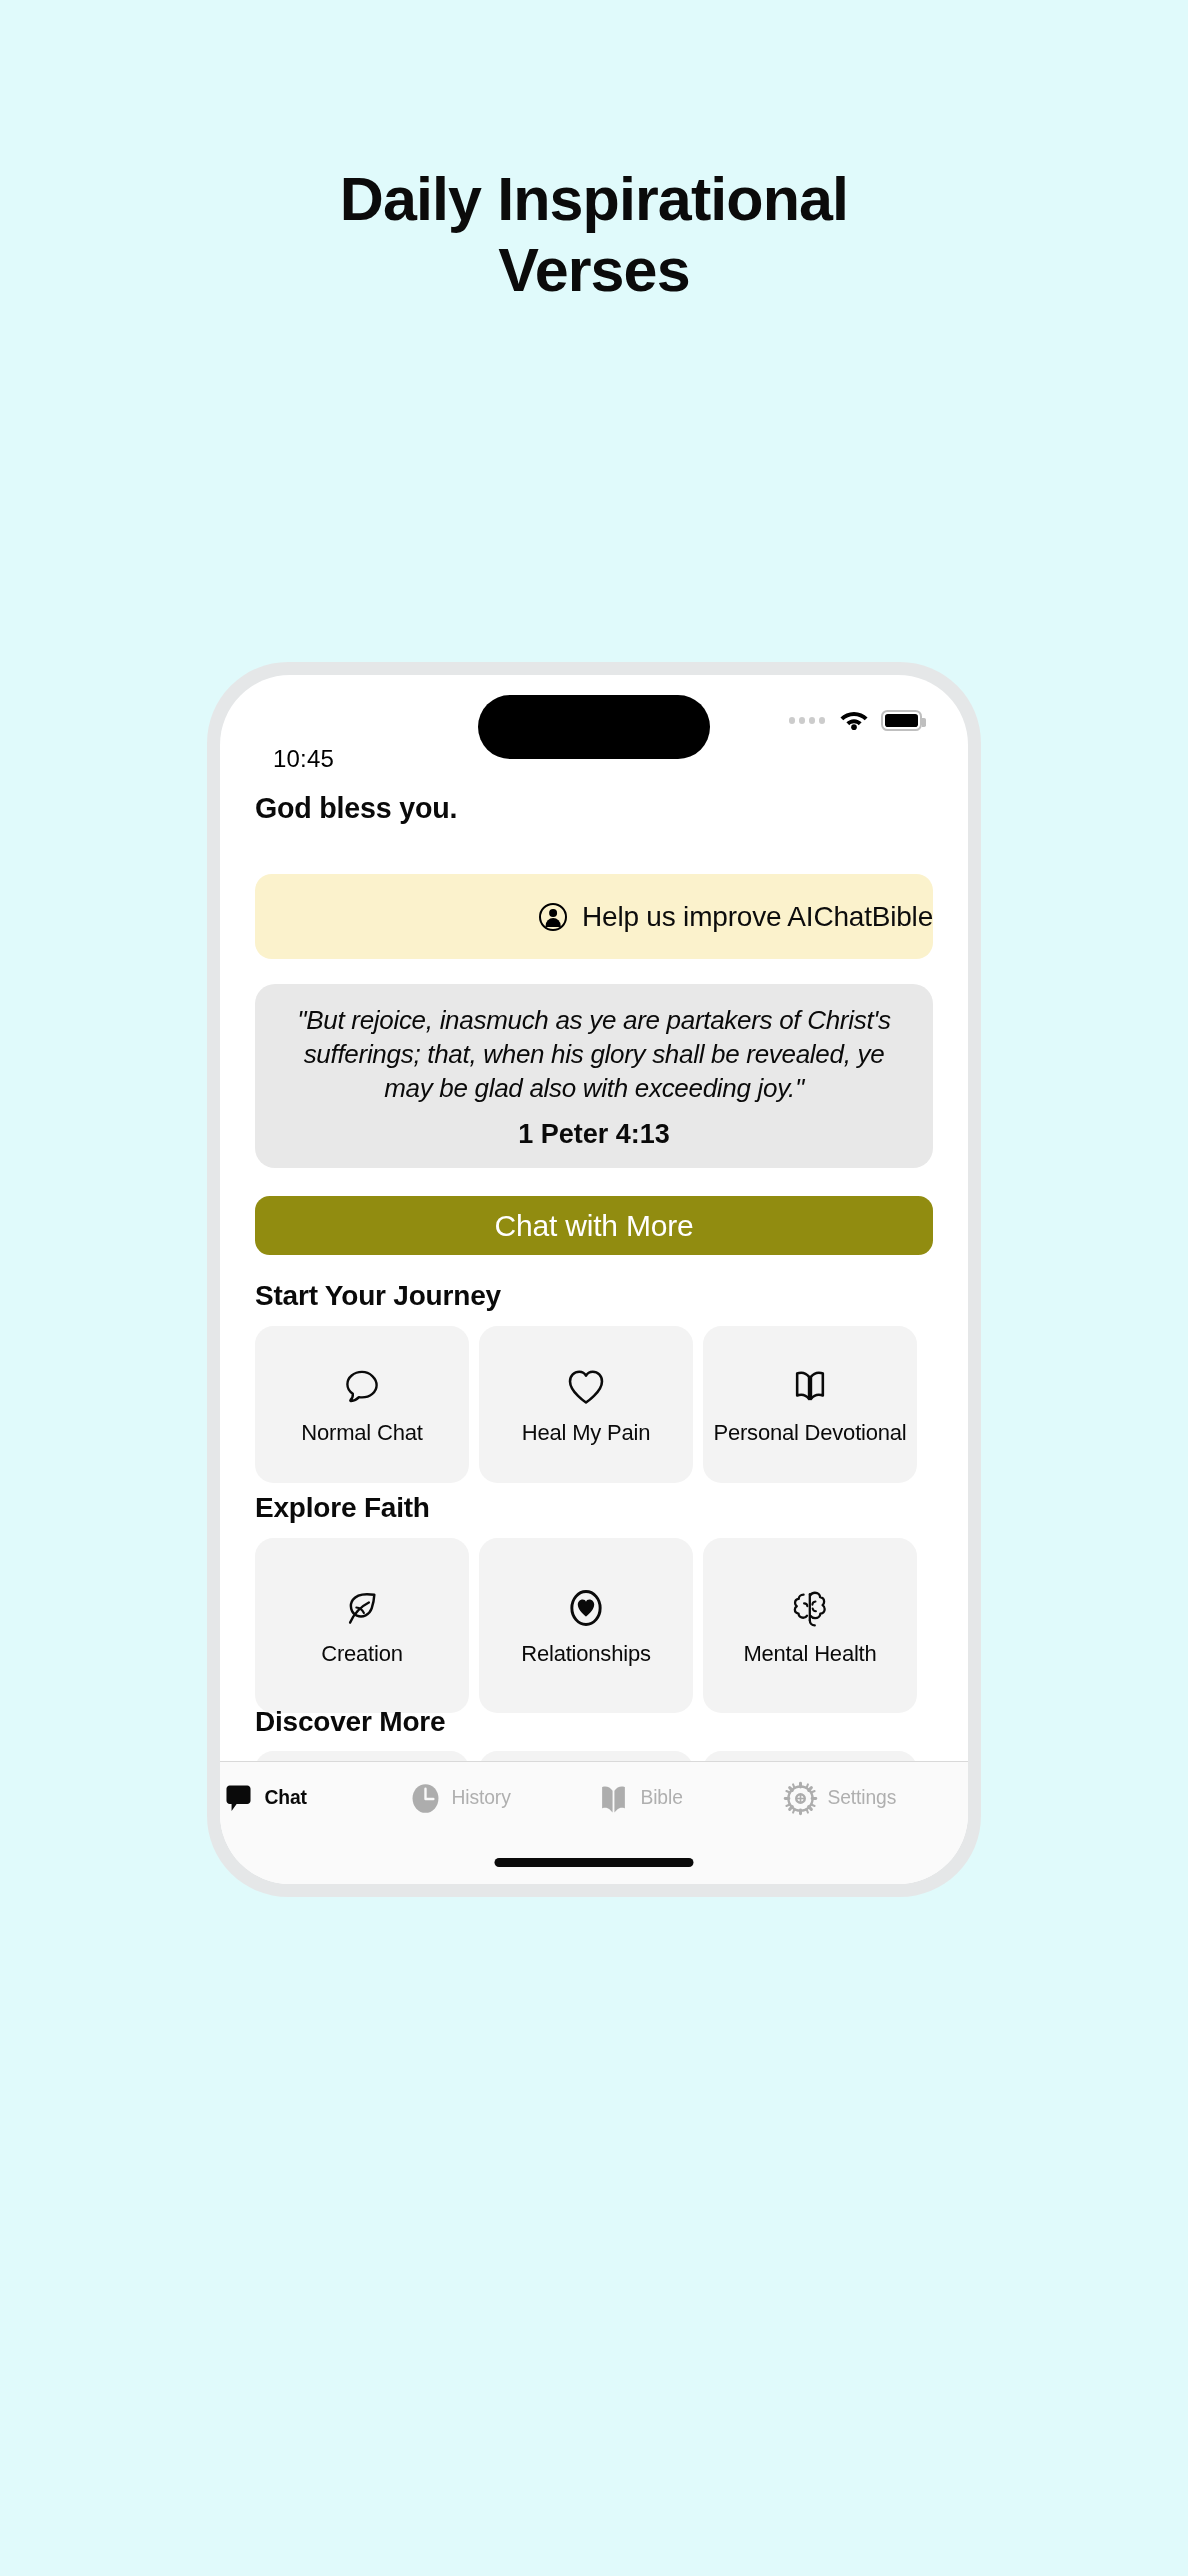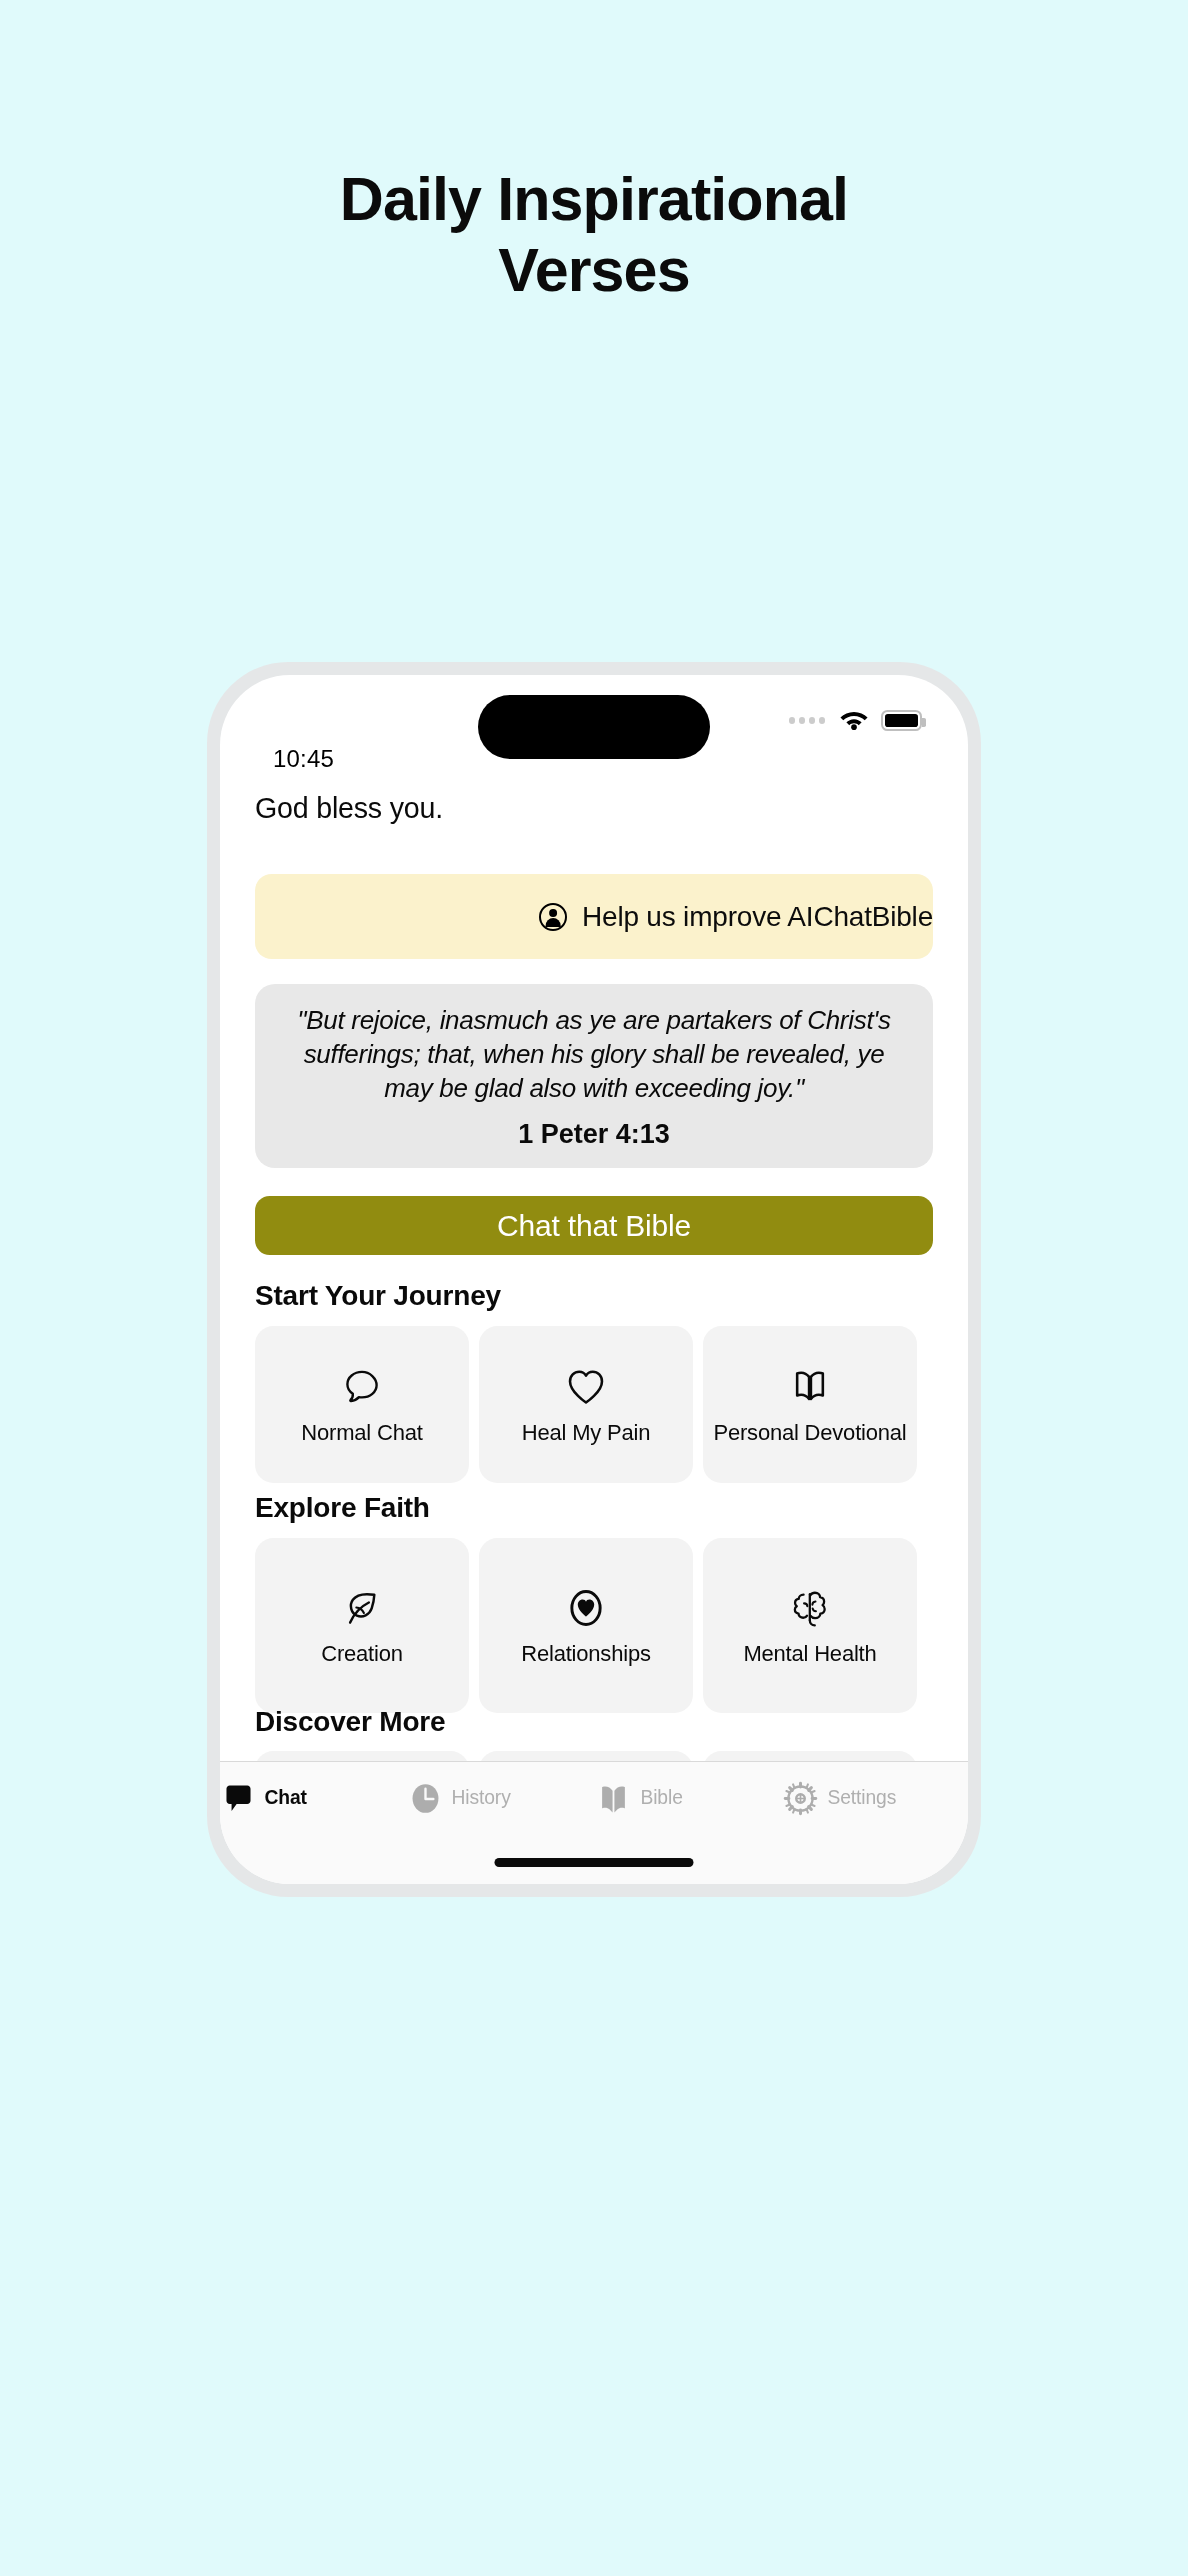--- a/index.html
+++ b/index.html
@@ -75,21 +75,21 @@
   }
   .batt i{ display:block; width:100%; height:100%; background:#000; border-radius:2.8px;}
 
   
   .app{
     position:absolute; left:0; top:96px; width:748px; height:990px;
     background:#fff; overflow:hidden;
   }
   .greeting{
     position:absolute; left:35px; top:21px;
-    font-size:28.6px; font-weight:400; color:#0A0A0A; letter-spacing:-0.2px;
+    font-size:28.6px; font-weight:700; color:#0A0A0A; letter-spacing:-0.2px;
   }
 
   .improve-banner{
     position:absolute; left:35px; top:103px;
     width:678px; height:85px;
     background:#FBF2CC;
     border-radius:16.6px;
     display:flex; align-items:center; justify-content:flex-end; gap:14.7px;
   }
   .improve-label{ font-size:28px; color:#0C0C0C; letter-spacing:-0.2px;}
@@ -220,21 +220,21 @@
           <span class="person-circle"></span>
           <span class="improve-label">Help us improve AIChatBible</span>
         </div>
 
         <div class="verse-card">
           <div class="verse-text">"But rejoice, inasmuch as ye are partakers of Christ's sufferings; that, when his glory shall be revealed, ye may be glad also with exceeding joy."</div>
           <div class="verse-ref">1 Peter 4:13</div>
         </div>
 
         <div class="cta-button">
-          <span class="cta-label">Chat that Bible</span>
+          <span class="cta-label">Chat with More</span>
         </div>
 
         <div class="section-title st-journey">Start Your Journey</div>
         <div class="card-row row-journey">
 
           <div class="tile">
             <span class="tile-icon">
               <svg width="42" height="42" viewBox="0 0 46 46">
                 <path d="M23 6.5c-8.8 0-16 6-16 13.4 0 4.2 2.3 8 6 10.5 .2 2.6-.9 5.2-2.6 6.8-.5.5-.1 1.3.6 1.2 3.6-.4 6.6-2.1 8.6-4.3 1.1.2 2.2.3 3.4.3 8.8 0 16-6 16-13.4S31.8 6.5 23 6.5z" fill="none" stroke="#0A0A0A" stroke-width="2.6" stroke-linejoin="round"></path>
               </svg>

